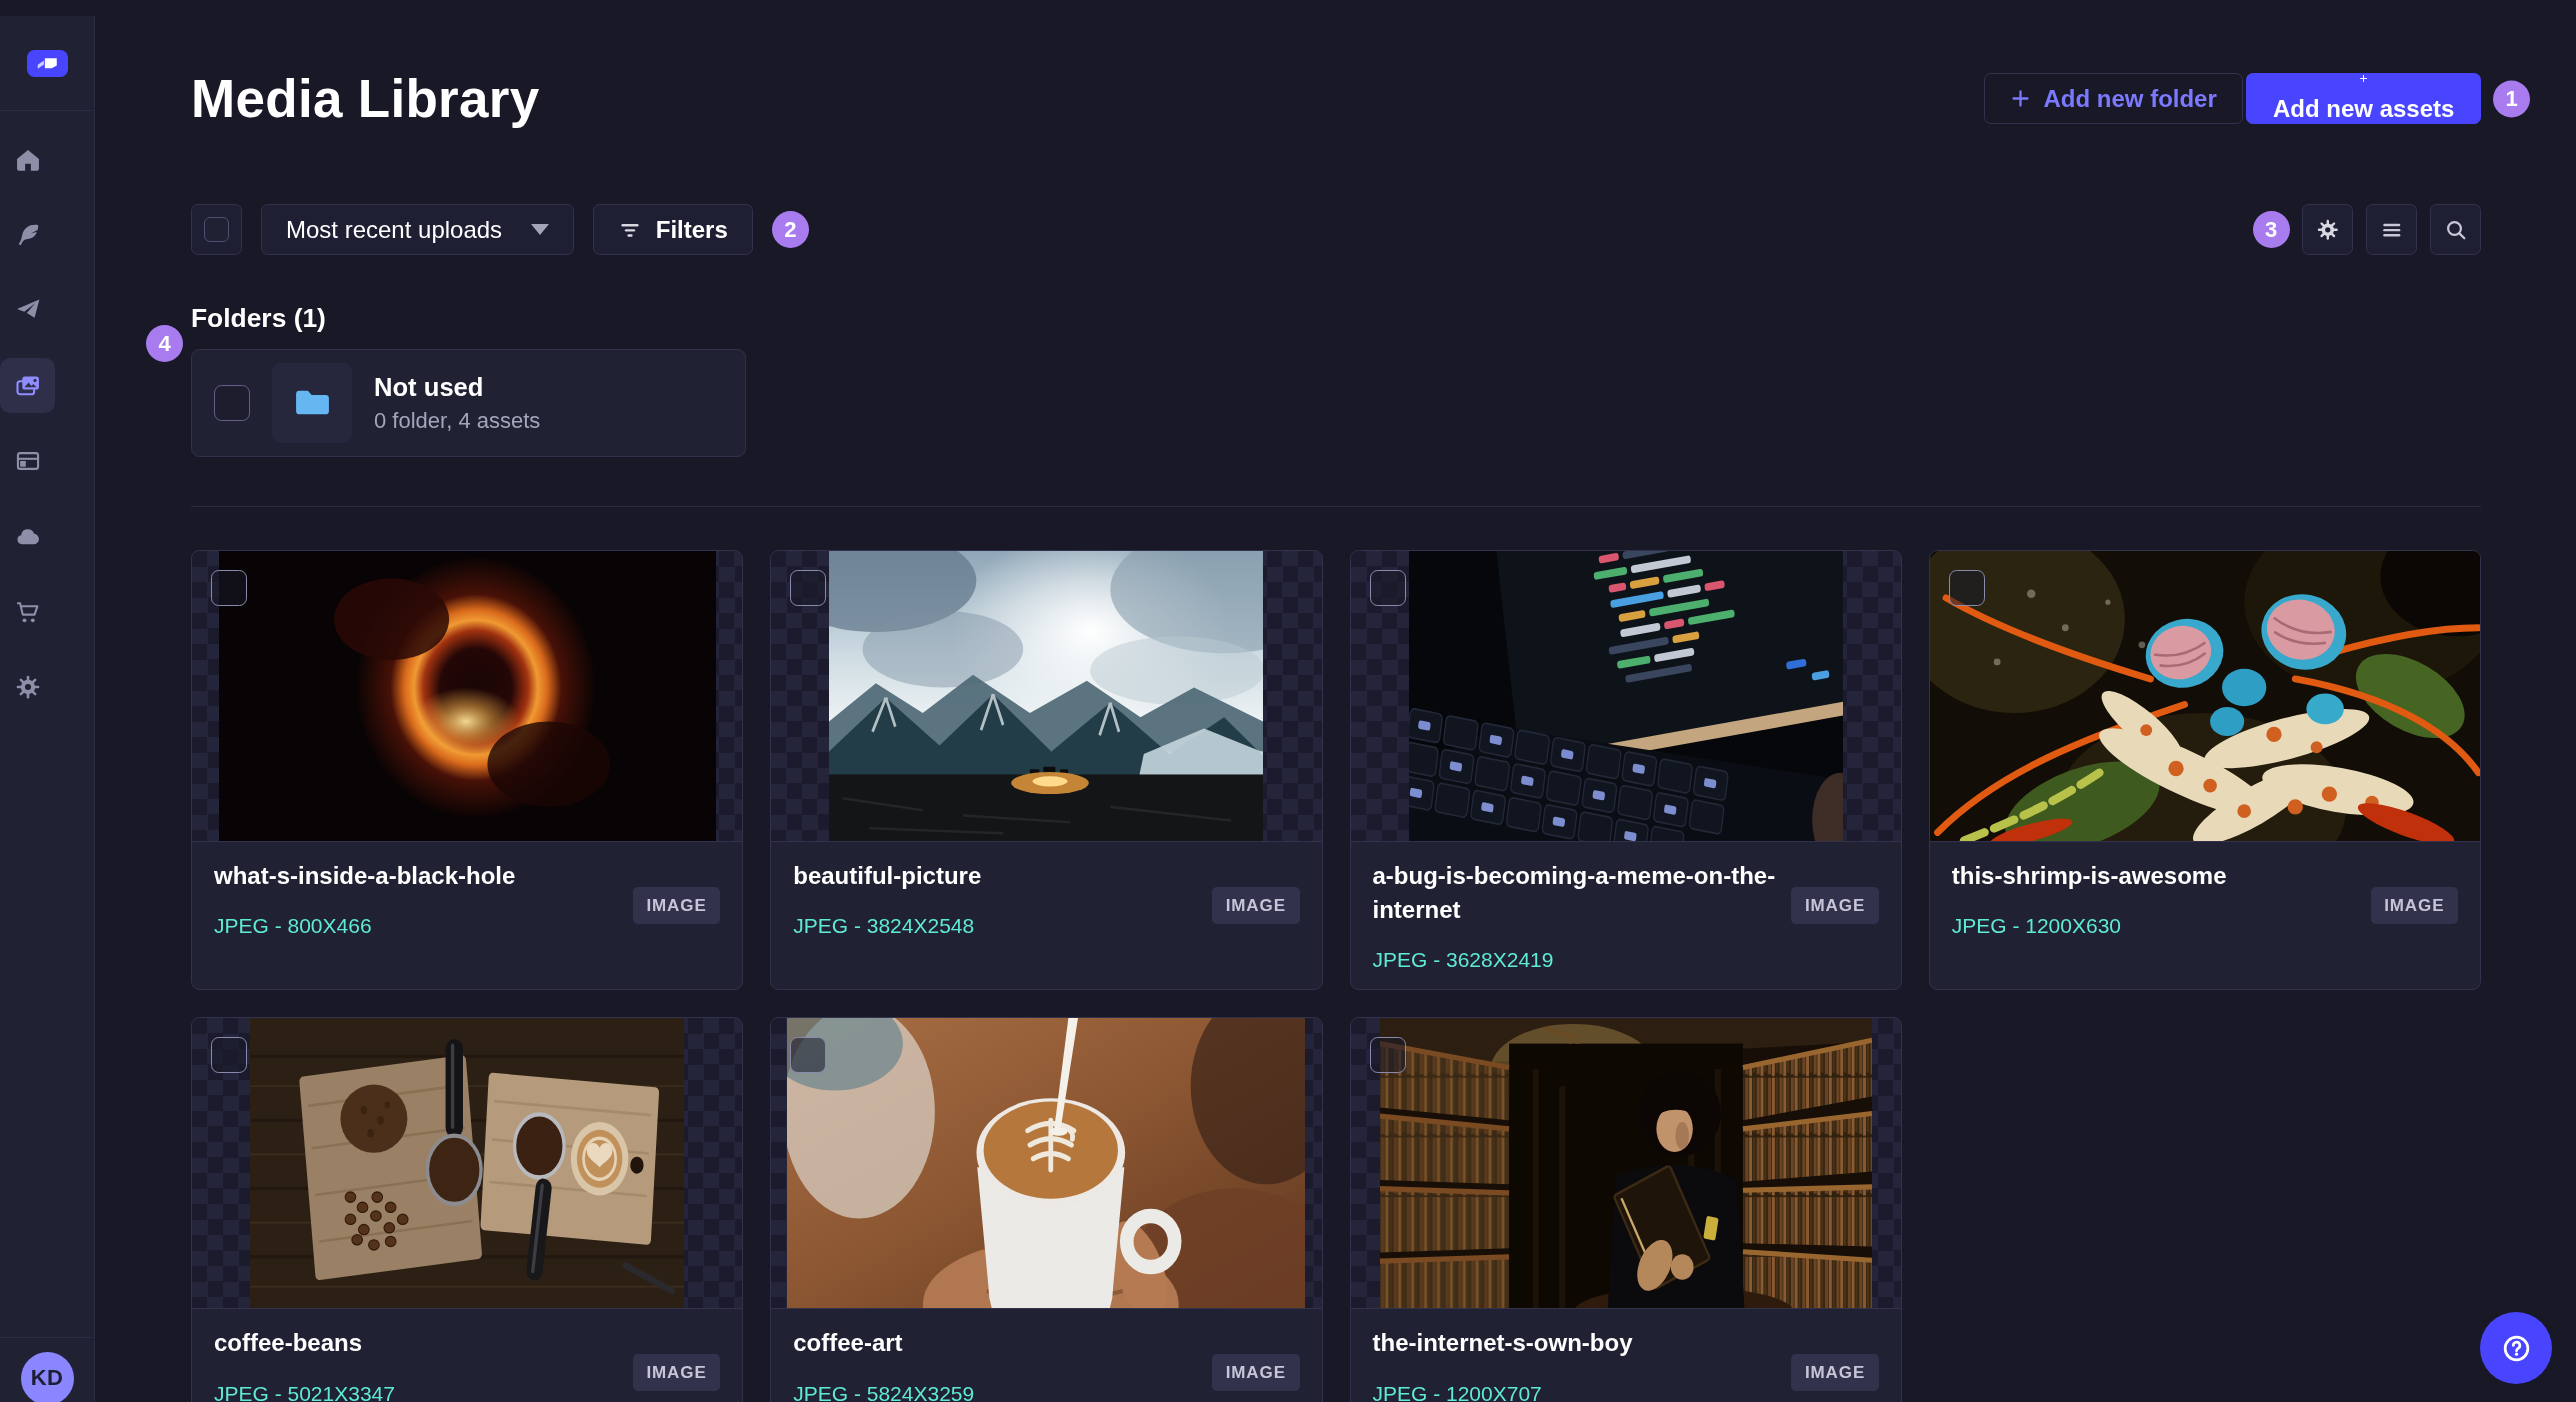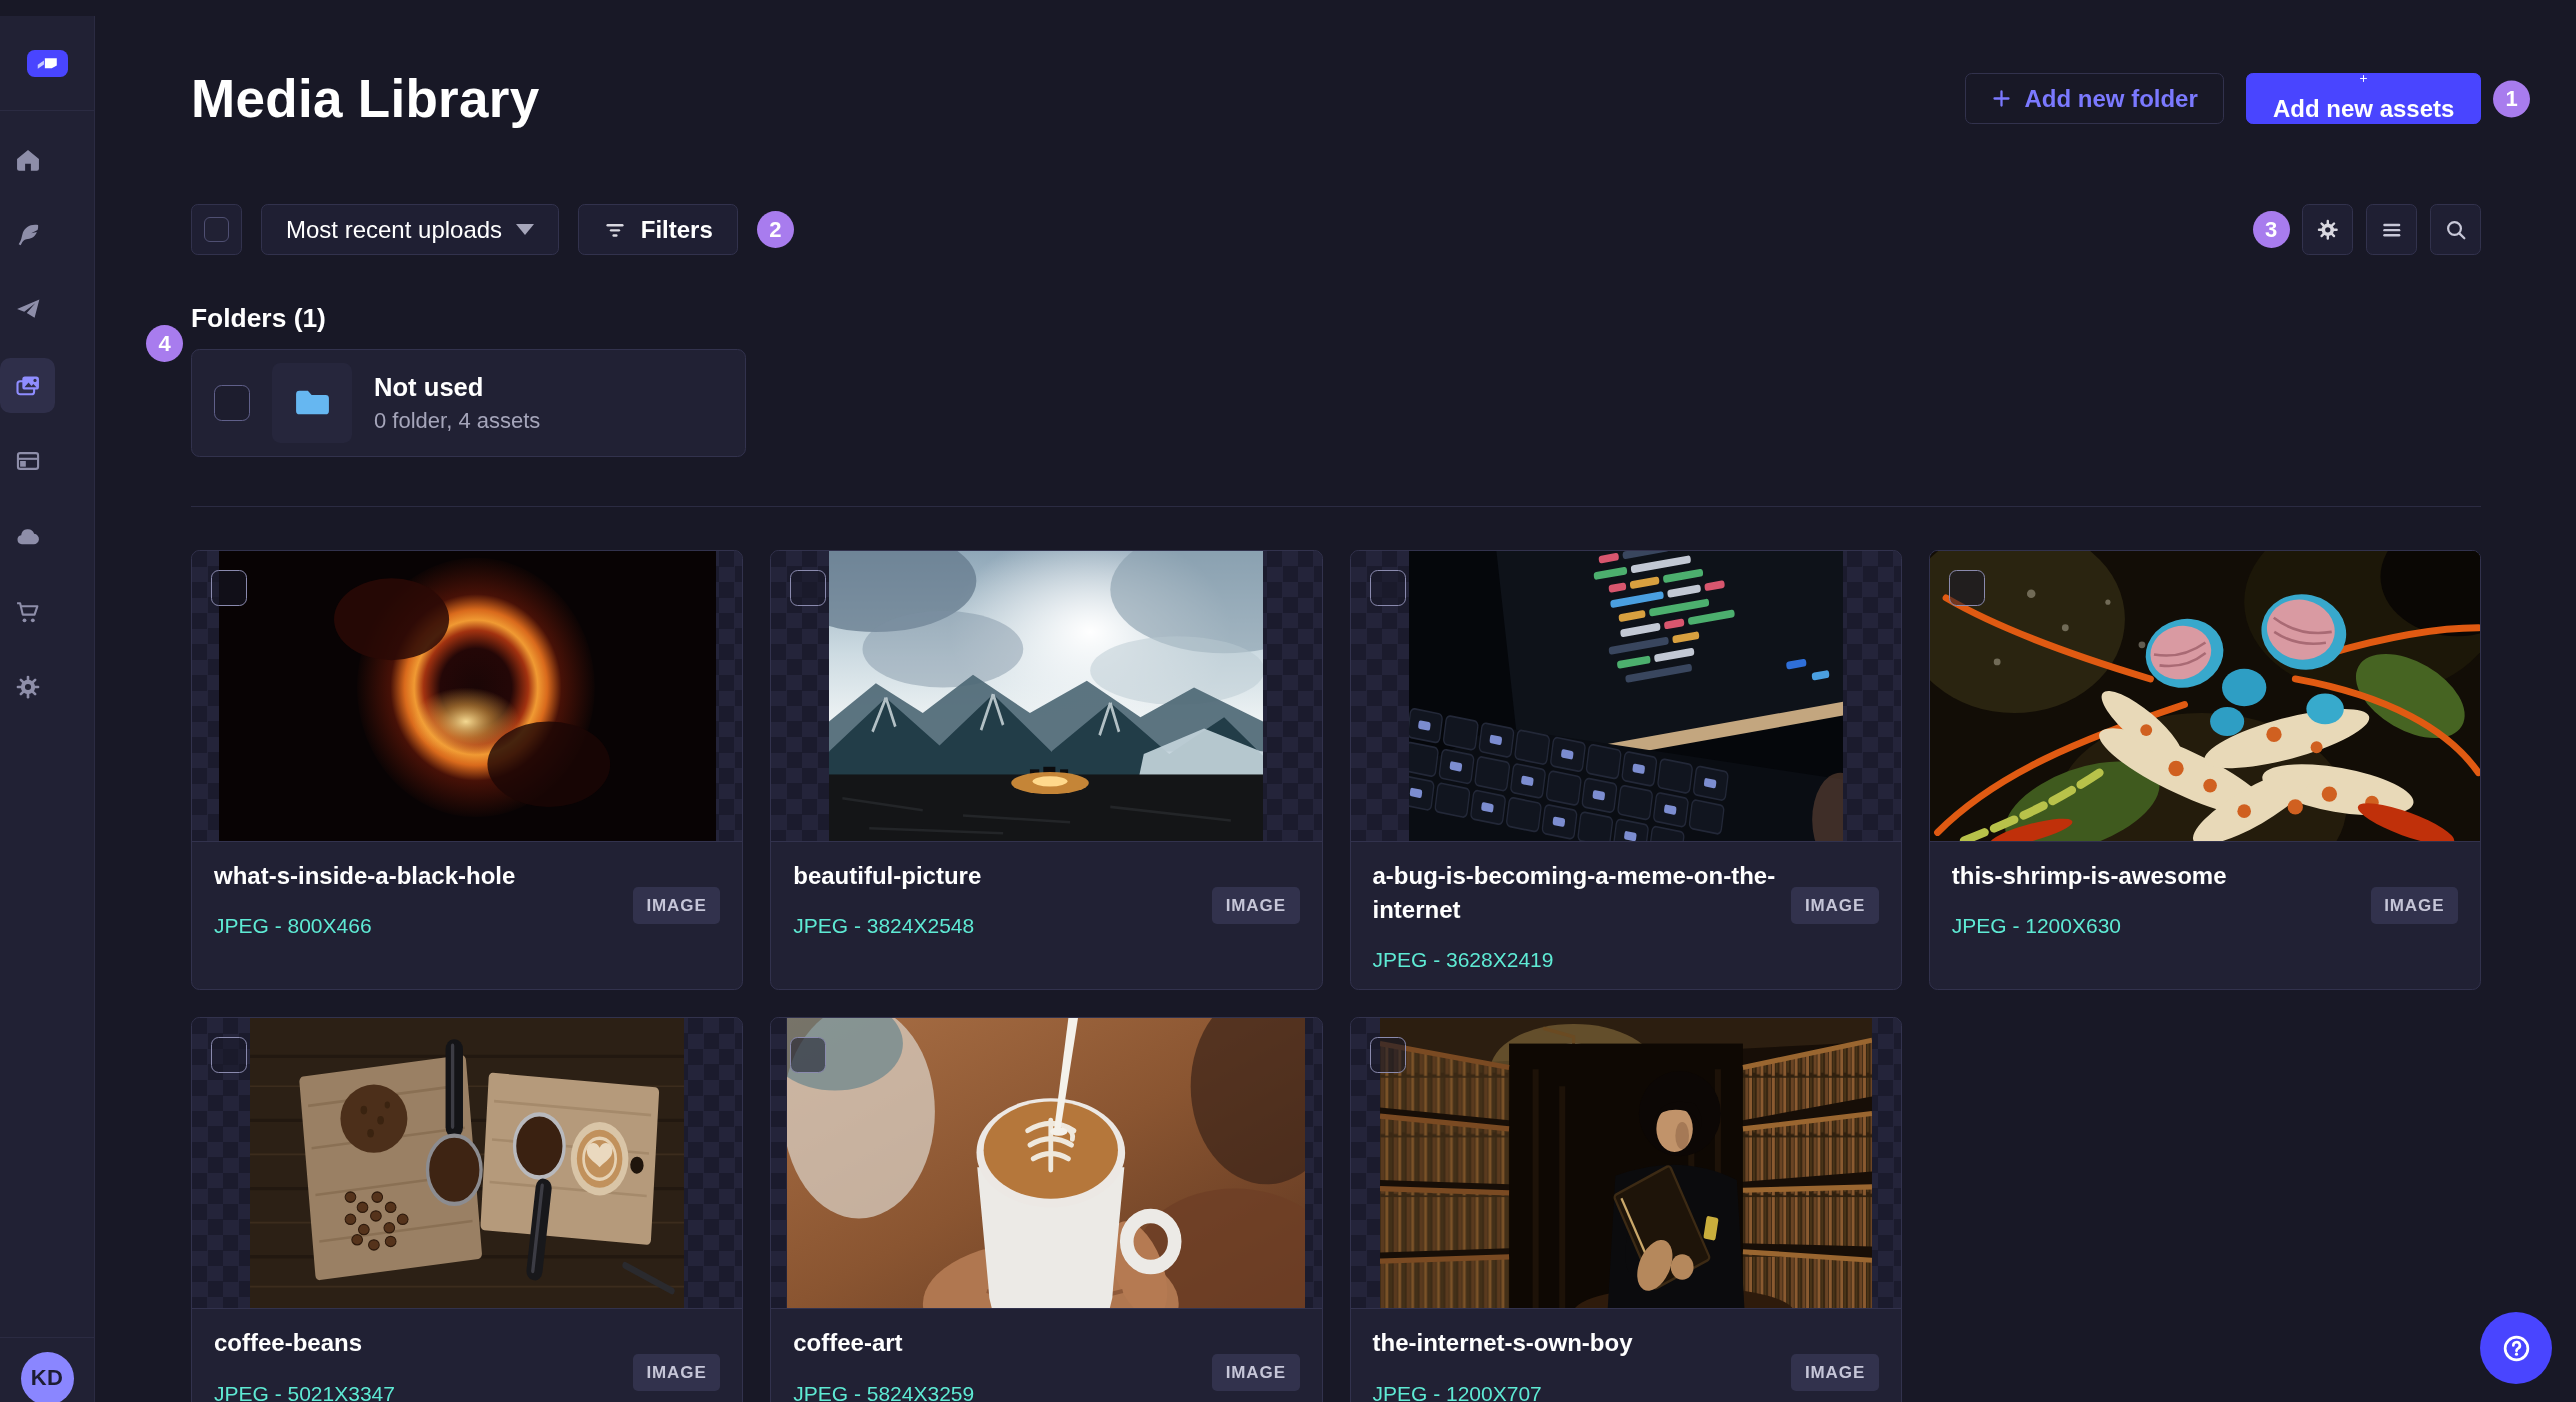--- a/index.html
+++ b/index.html
@@ -21,32 +21,32 @@
   .nav { display:flex; flex-direction:column; gap:20.4px; padding-top:21px; align-items:center; }
   .nav-slot { width:55px; height:55px; border-radius:10.2px; display:flex; align-items:center; justify-content:center; cursor:pointer; }
   .nav-slot svg { width:28px; height:28px; }
   .nav-slot.active { background:#2f2f4a; }
   .sidebar-bottom { margin-top:auto; width:100%; height:81px; border-top:0.9px solid #2b2b42; display:flex; align-items:center; justify-content:center; }
   .avatar { width:53px; height:53px; border-radius:50%; background:#8a86ff; color:#1d1d33; font-weight:700; font-size:22px; display:flex; align-items:center; justify-content:center; letter-spacing:0.4px; cursor:pointer; }
   
   .main { margin-left:96px; padding:0 95px; }
   .page-header { display:flex; align-items:center; justify-content:space-between; padding-top:68px; }
   .page-title { margin:0; font-size:53px; font-weight:700; letter-spacing:0.3px; }
-  .header-actions { display:flex; align-items:flex-end; gap:22px; position:relative; }
+  .header-actions { display:flex; align-items:flex-end; gap:3px; position:relative; }
   .btn { height:51px; border-radius:6.8px; display:inline-flex; align-items:center; gap:12px; font-size:24px; font-weight:600; padding:0 25.6px; border:0.9px solid transparent; cursor:pointer; background:none; font-family:inherit; }
   .btn-outline { border-color:#32324d; color:#7b79ff; }
   .btn-primary { background:#4945ff; border-color:#4945ff; color:#fff;flex-direction:column; }
   .tour-badge { width:37px; height:37px; border-radius:50%; background:#a87cee; color:#fff; font-size:22px; font-weight:600; display:flex; align-items:center; justify-content:center; flex:none; cursor:pointer; }
   .badge-1 { position:absolute; right:-49px; top:50%; transform:translateY(-50%); }
   
   .toolbar { margin-top:75px; display:flex; align-items:center; justify-content:space-between; }
   .toolbar-left { display:flex; align-items:center; gap:19px; }
   .selectall { width:51px; height:51px; border-radius:6.8px; border:0.9px solid #32324d; background:#1f1f33; display:flex; align-items:center; justify-content:center; cursor:pointer; }
   .selectall .box { width:25.6px; height:25.6px; border:1.7px solid #4f4f72; border-radius:6px; background:#212134; }
-  .sort { height:51px; border:0.9px solid #32324d; background:#1f1f33; border-radius:6.8px; display:flex; align-items:center; gap:14px; padding:0 24px; font-size:24px; color:#fff; cursor:pointer; }
+  .sort { height:51px; border:0.9px solid #32324d; background:#1f1f33; border-radius:6.8px; display:flex; align-items:center; gap:29px; padding:0 24px; font-size:24px; color:#fff; cursor:pointer; }
   .caret { width:0; height:0; border-left:9.4px solid transparent; border-right:9.4px solid transparent; border-top:11px solid #a5a5ba; }
   .filters-btn { height:51px; border:0.9px solid #32324d; background:#1f1f33; border-radius:6.8px; display:flex; align-items:center; gap:13.6px; padding:14px 24px; font-size:24px; font-weight:600; color:#fff; cursor:pointer; font-family:inherit; }
   .toolbar-right { display:flex; align-items:center; gap:12.8px; }
   .icon-btn { width:51px; height:51px; border-radius:6.8px; border:0.9px solid #32324d; background:#1f1f33; display:flex; align-items:center; justify-content:center; cursor:pointer; }
   .icon-btn svg { width:25.6px; height:25.6px; }
   
   .folders-section { margin-top:48px; position:relative; }
   .section-heading { margin:0 0 15.3px; font-size:26.4px; font-weight:600; color:#fff; }
   .badge-4 { position:absolute; left:-45px; top:22px; }
   .folder-list { display:flex; gap:27px; }

